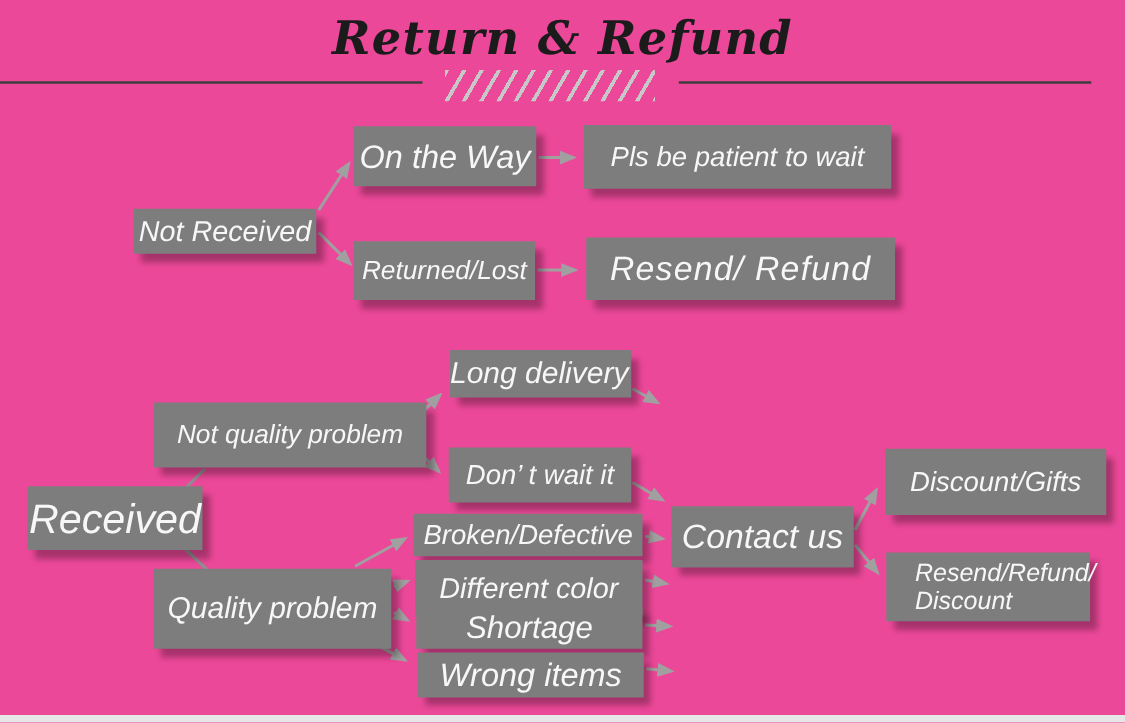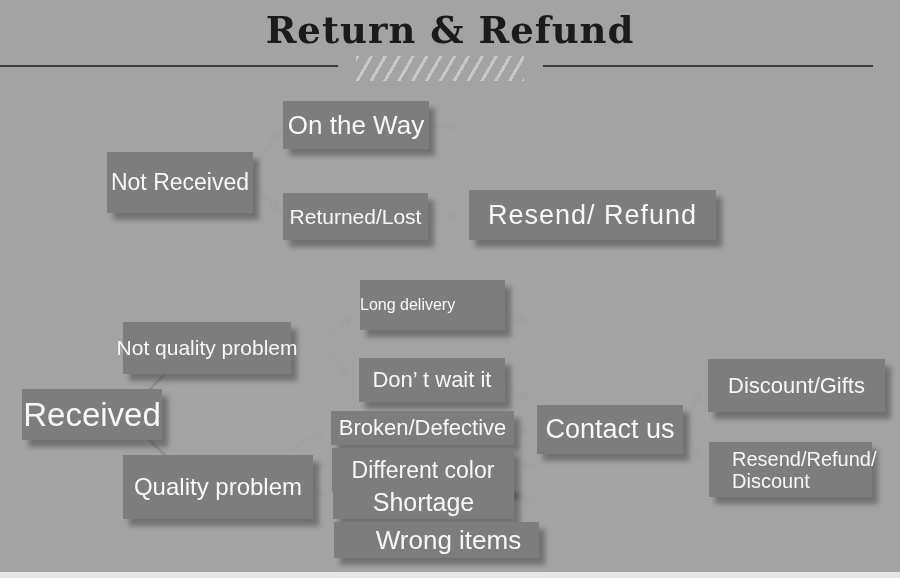--- a/index.html
+++ b/index.html
@@ -1,19 +1,20 @@
 <!DOCTYPE html>
 <html><head>
 <meta charset="utf-8">
 <style>
   html, body { margin:0; padding:0; }
   #canvas {
     position:relative; width:900px; height:578px;
-    background:#a3a3a3; overflow:hidden;
+    background:#ec4899; overflow:hidden;
     font-family:"Liberation Sans", sans-serif;
+    font-style:italic;
   }
 
   
   #page-title {
     position:absolute; top:8px; left:0; width:900px;
     text-align:center; font-family:"DejaVu Serif", serif;
     font-weight:bold; font-size:37px; color:#1b1b1b; letter-spacing:1px;
   }
   .rule { position:absolute; top:65px; height:2px; background:#3d3d3d; }
   #rule-left  { left:0;    width:338px; }
@@ -24,34 +25,34 @@
   }
   #bottom-strip { position:absolute; left:0; top:572px; width:900px; height:6px; background:#e6e6e6; }
 
   
   .node {
     position:absolute; background:#7d7d7d; color:#f7f7f7;
     display:flex; align-items:center; justify-content:center;
     box-shadow:6px 7px 5px rgba(0,0,0,0.30);
     white-space:nowrap;
   }
-  #n-not-received   { left:107px; top:152px; width:146px; height:61px; font-size:23px; }
+  #n-not-received   { left:107px; top:167px; width:146px; height:36px; font-size:23px; }
   #n-on-the-way     { left:283px; top:101px; width:146px; height:48px; font-size:26px; }
   #n-pls-wait       { left:467px; top:100px; width:246px; height:51px; font-size:22px; }
   #n-returned-lost  { left:283px; top:193px; width:145px; height:47px; font-size:21px; }
   #n-resend-refund  { left:469px; top:190px; width:247px; height:50px; font-size:27px; letter-spacing:1px; }
   #n-received       { left:22px;  top:389px; width:140px; height:51px; font-size:33px; }
-  #n-not-quality    { left:123px; top:322px; width:168px; height:52px; font-size:21px; }
-  #n-long-delivery  { left:360px; top:280px; width:145px; height:50px; font-size:16px; justify-content:flex-start; }
+  #n-not-quality    { left:123px; top:322px; width:218px; height:52px; font-size:21px; }
+  #n-long-delivery  { left:360px; top:280px; width:145px; height:38px; font-size:24px; justify-content:flex-start; }
   #n-dont-like      { left:359px; top:358px; width:146px; height:44px; font-size:22px; }
   #n-quality        { left:123px; top:455px; width:190px; height:64px; font-size:24px; }
   #n-broken         { left:331px; top:411px; width:183px; height:34px; font-size:22px; }
   #n-different-color{ left:332px; top:448px; width:182px; height:44px; font-size:23px; }
   #n-shortage       { left:333px; top:486px; width:181px; height:33px; font-size:25px; }
-  #n-wrong-items    { left:334px; top:522px; width:181px; height:36px; font-size:26px;padding-left:24px; }
+  #n-wrong-items    { left:334px; top:522px; width:181px; height:36px; font-size:26px; }
   #n-contact-us     { left:537px; top:405px; width:146px; height:49px; font-size:27px; }
   #n-discount-gifts { left:708px; top:359px; width:177px; height:53px; font-size:22px; }
   #n-resend-refund-discount {
     left:709px; top:442px; width:163px; height:55px; font-size:20px;
     flex-direction:column; align-items:flex-start; justify-content:center;
     padding-left:23px; box-sizing:border-box; line-height:1.1;
   }
 
   
   #flow-arrows { position:absolute; left:0; top:0; pointer-events:none; }
@@ -97,20 +98,21 @@
       <line x1="516" y1="500" x2="536" y2="501" marker-end="url(#ah)"></line>
       <line x1="517" y1="535" x2="537" y2="537" marker-end="url(#ah)"></line>
 
       <line x1="684" y1="424" x2="701" y2="392" marker-end="url(#ah)"></line>
       <line x1="684" y1="436" x2="702" y2="458" marker-end="url(#ah)"></line>
     </g>
   </svg>
 
   <div id="n-not-received" class="node">Not Received</div>
   <div id="n-on-the-way" class="node">On the Way</div>
+  <div id="n-pls-wait" class="node">Pls be patient to wait</div>
   <div id="n-returned-lost" class="node">Returned/Lost</div>
   <div id="n-resend-refund" class="node">Resend/ Refund</div>
 
   <div id="n-received" class="node">Received</div>
   <div id="n-not-quality" class="node">Not quality problem</div>
   <div id="n-long-delivery" class="node">Long delivery</div>
   <div id="n-dont-like" class="node">Don’ t wait it</div>
   <div id="n-quality" class="node">Quality problem</div>
 
   <div id="n-broken" class="node">Broken/Defective</div>

